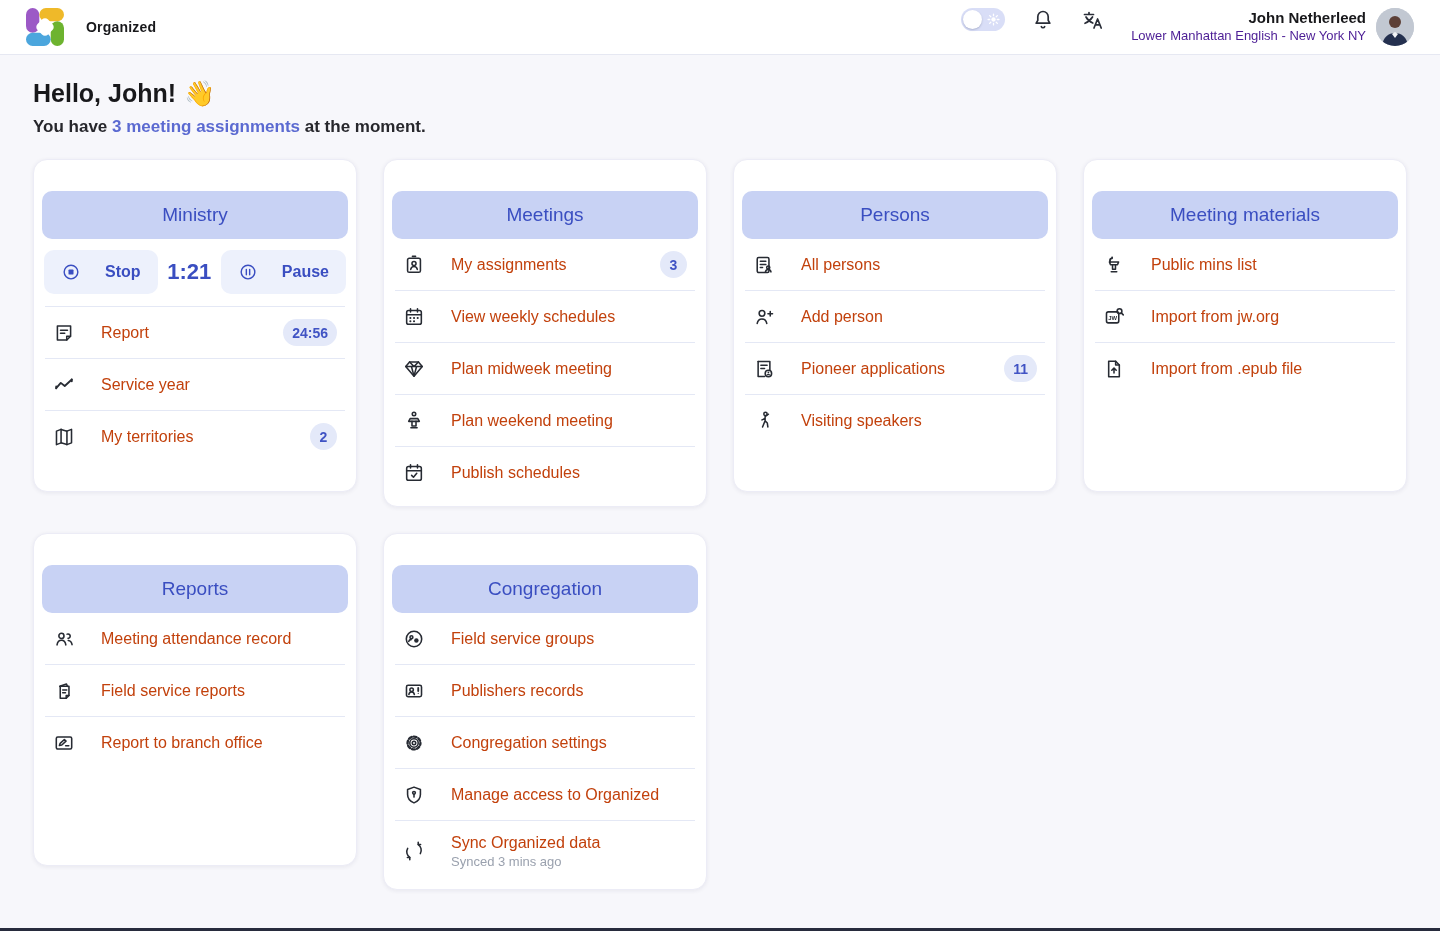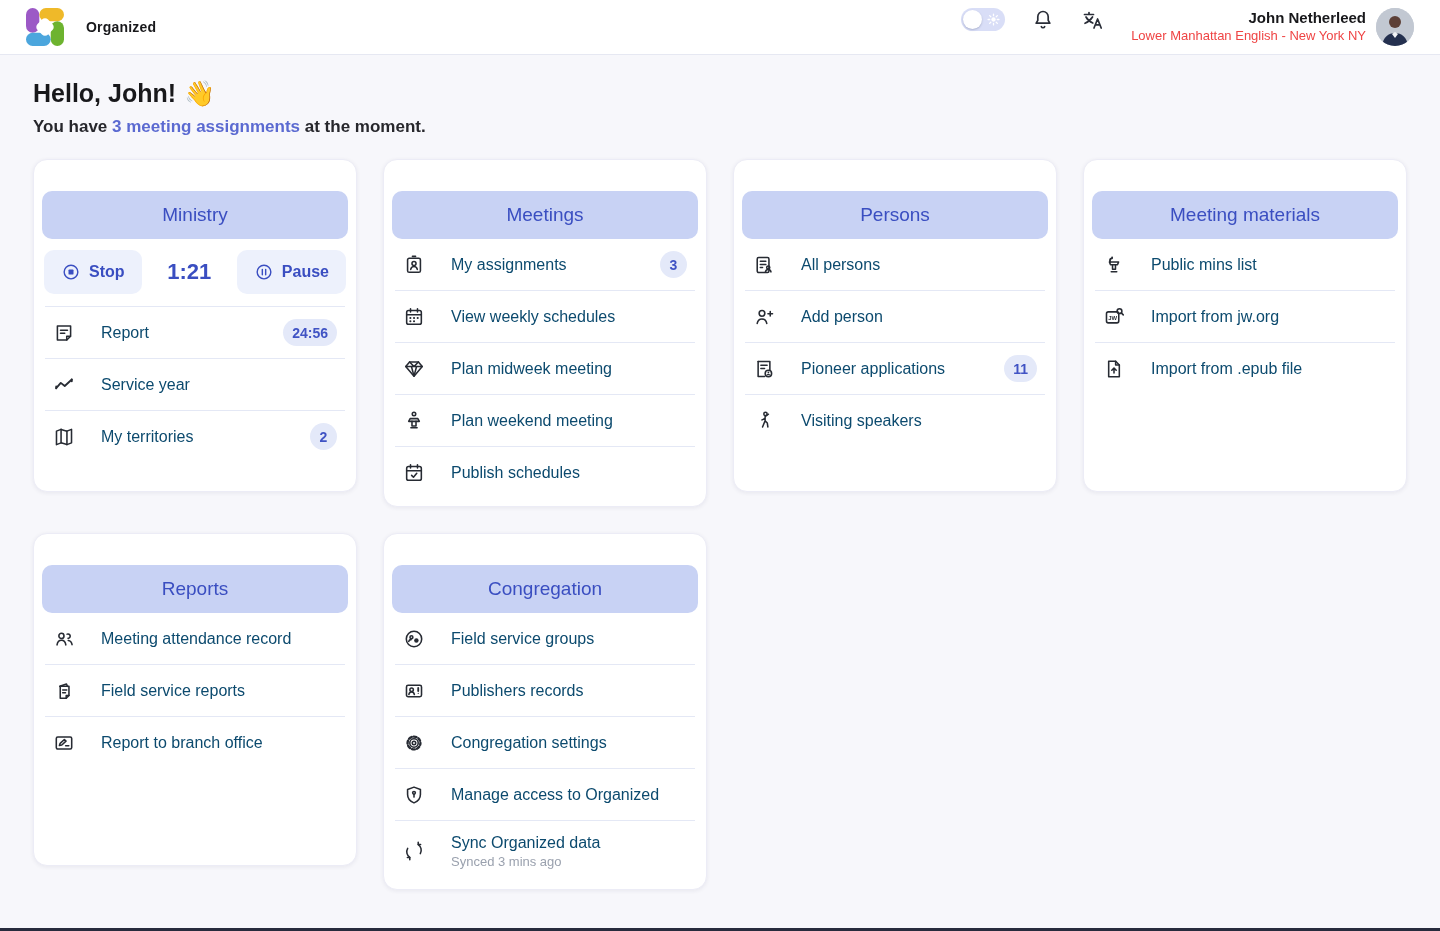--- a/index.html
+++ b/index.html
@@ -26,21 +26,21 @@
   .theme-knob {
     position:absolute; left:2px; top:2px; width:19px; height:19px;
     border-radius:50%; background:#ffffff; box-shadow:0 1px 2px rgba(40,50,90,.25);
   }
   .theme-sun { position:absolute; right:5px; top:5px; width:13px; height:13px; color:#ffffff; }
   .icon-btn { background:none; border:none; cursor:pointer; color:#2a2e38; display:flex; align-items:center; }
   .icon-btn svg { width:24px; height:24px; }
   .user-block { display:flex; align-items:center; gap:10px; cursor:pointer; }
   .user-text { text-align:right; }
   .user-name { font-size:15px; font-weight:700; color:#18181b; line-height:1.25; }
-  .user-cong { font-size:13px; color:#ef4444; line-height:1.3; }
+  .user-cong { font-size:13px; color:#4c1d95; line-height:1.3; }
   .avatar { width:38px; height:38px; border-radius:50%; overflow:hidden; background:#c9ced9; flex:0 0 auto; }
   
   .main { padding:24px 33px 0; }
   .greet-title { font-size:25px; font-weight:700; color:#18181b; display:flex; align-items:center; gap:8px; }
   .greet-sub { margin-top:9px; font-size:17px; font-weight:600; color:#27272c; }
   .greet-link { color:#5b6ad1; text-decoration:none; font-weight:600; cursor:pointer; }
   
   .cards-grid {
     margin-top:22px;
     display:grid;
@@ -58,34 +58,34 @@
   }
   .card-header {
     background:#c8d2f4; border-radius:10px; height:48px;
     display:flex; align-items:center; justify-content:center;
     font-size:19px; font-weight:400; color:#3a4ec1;
     cursor:pointer;
     margin-top:24px;
   }
   .timer-row { display:flex; align-items:center; padding:11px 2px 12px; gap:6px; }
   .timer-btn {
-    display:flex; align-items:center; gap:8px;
+    display:flex; align-items:center; gap:24px;
     background:#edf1fc; border:none; border-radius:10px;
     padding:12px 17px; font-size:16px; font-weight:600; color:#3a4ec1;
     font-family:inherit; cursor:pointer;
   }
   .timer-btn svg { width:20px; height:20px; }
   .timer-time { flex:1; text-align:center; font-size:22px; font-weight:700; color:#3a4ec1; }
   .row {
     display:flex; align-items:center; height:51px; padding:0 11px;
     cursor:pointer; border-radius:8px;
   }
   .row-icon { width:22px; height:22px; color:#272b33; flex:0 0 auto; margin-right:26px; display:flex; }
   .row-icon svg { width:22px; height:22px; }
-  .row-label { font-size:16px; color:#0c4a6e; font-weight:500; line-height:1.2; }
+  .row-label { font-size:16px; color:#c2410c; font-weight:500; line-height:1.2; }
   .row-sub { font-size:13px; color:#9aa1ae; margin-top:2px; }
   .row-text { display:flex; flex-direction:column; justify-content:center; }
   .row.tall { height:60px; }
   .row-badge {
     margin-left:auto;
     background:#e4e9f9; color:#4053c4;
     font-size:14px; font-weight:600;
     border-radius:999px;
     min-width:27px; height:27px;
     display:flex; align-items:center; justify-content:center;

